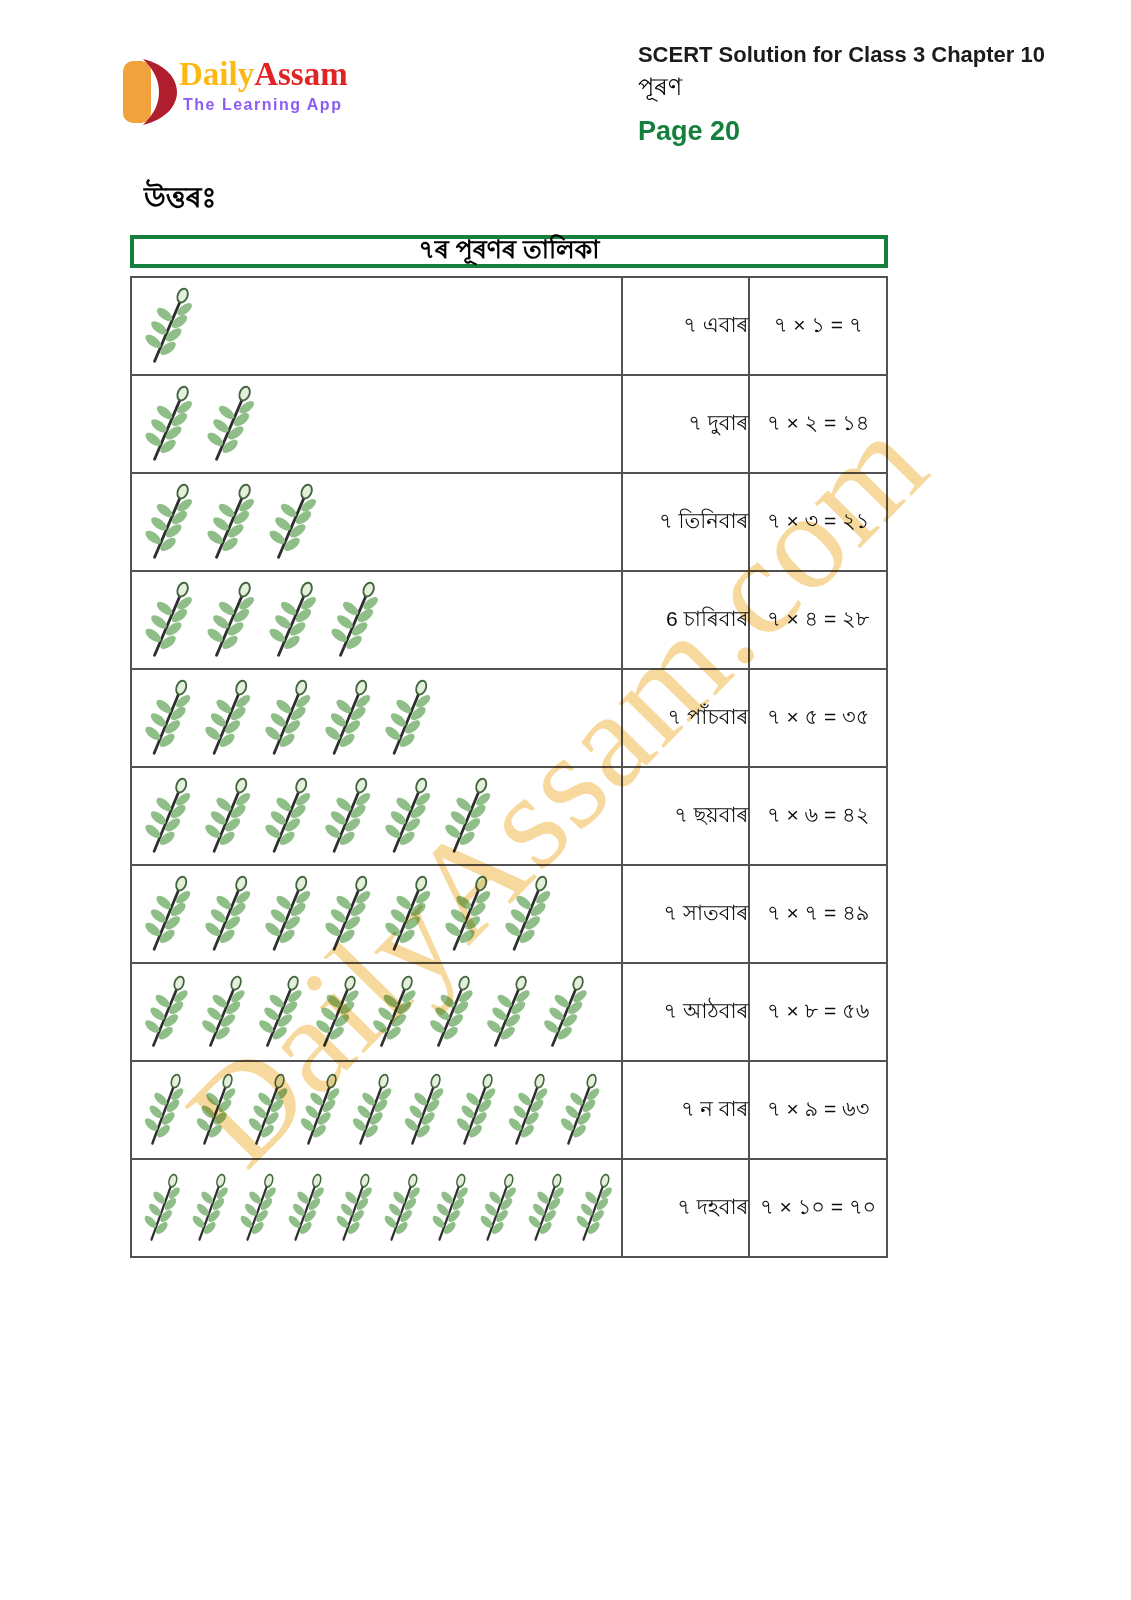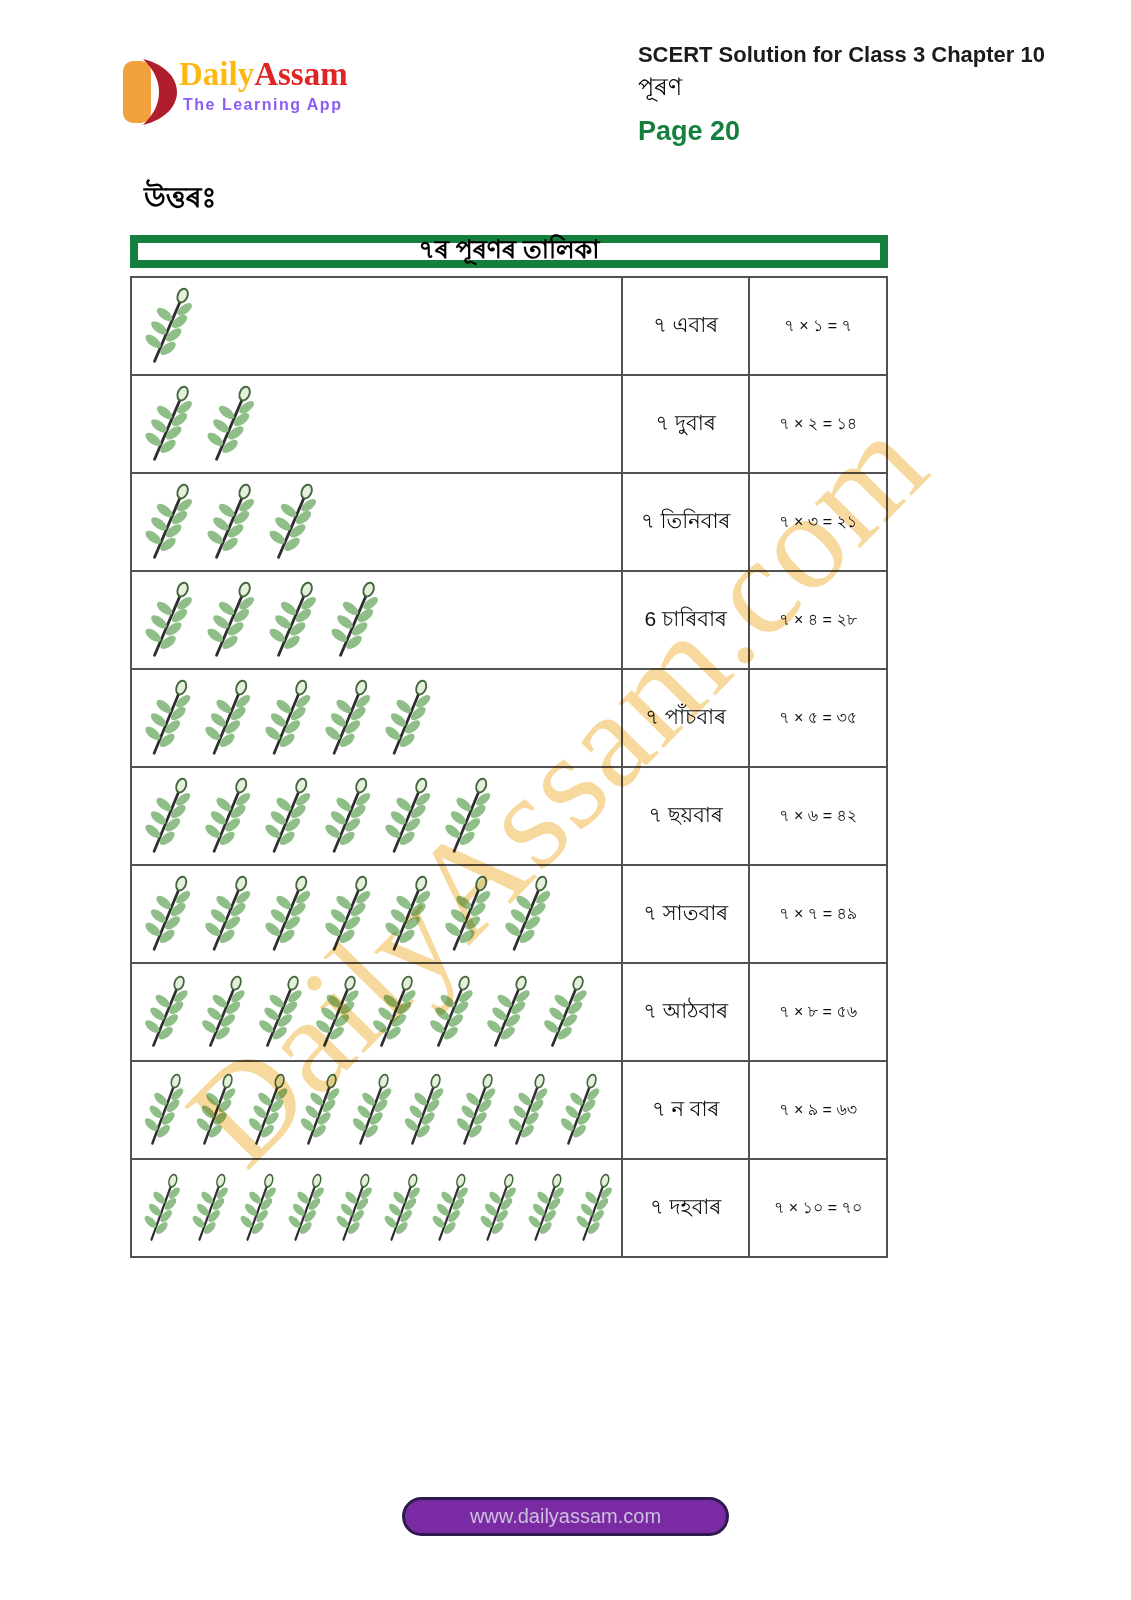--- a/index.html
+++ b/index.html
@@ -28,33 +28,33 @@
   .hdr-sub { font-size: 24px; color: #000; }
   .hdr-page { margin-top: 8px; margin-right: 57px; font-size: 27px; font-weight: 700; color: #15803d; }
 
   
   .answer-label { position: absolute; left: 144px; top: 176px;
     font-size: 28px; font-weight: 700; color: #000; }
 
   
   .title-box {
     position: absolute; left: 130px; top: 235px; width: 758px; height: 33px;
-    border: 8px solid #15803d; display: flex; align-items: center; justify-content: center;
+    border: 4px solid #15803d; display: flex; align-items: center; justify-content: center;
     font-size: 25px; font-weight: 700; color: #000; background: #fff;
   }
   .mul-table {
     position: absolute; left: 130px; top: 276px; width: 758px;
     border-collapse: collapse; table-layout: fixed;
   }
   .mul-table td { border: 2px solid #525252; height: 98px; vertical-align: middle; }
   .cell-branches { width: 478px; padding-left: 10px; }
   .branch-wrap { display: flex; align-items: center; }
   .branch-wrap svg { margin-right: 4px; flex: 0 0 auto; }
-  .cell-label { width: 124px; text-align: center; font-size: 21px; color: #0d0d0d; }
-  .cell-eq   { width: 134px; text-align: center; font-size: 16px; color: #0d0d0d; }
+  .cell-label { width: 124px; text-align: right; font-size: 21px; color: #0d0d0d; }
+  .cell-eq   { width: 134px; text-align: center; font-size: 21px; color: #0d0d0d; }
 
   
   .watermark {
     position: absolute; left: 557px; top: 790px;
     transform: translate(-50%, -50%) rotate(-45.5deg);
     font-family: "Liberation Serif", serif;
     font-size: 138px; letter-spacing: 2px; white-space: nowrap;
     color: #f7d99e; mix-blend-mode: multiply;
     pointer-events: none; z-index: 10;
   }
@@ -775,17 +775,14 @@
             </div>
           </td>
           <td class="cell-label">৭ দহবাৰ</td>
           <td class="cell-eq">৭ × ১০ = ৭০</td>
         </tr>
       </tbody>
   </table>
 
   <div class="watermark">DailyAssam.com</div>
 
-  <div class="footer-pill">
-    <span>www.dailyassam.com</span>
-  </div>
 
 </div>
 
 </body></html>

